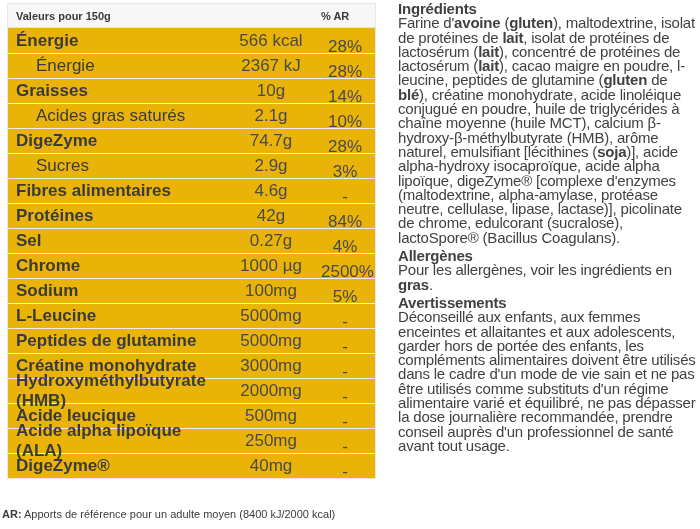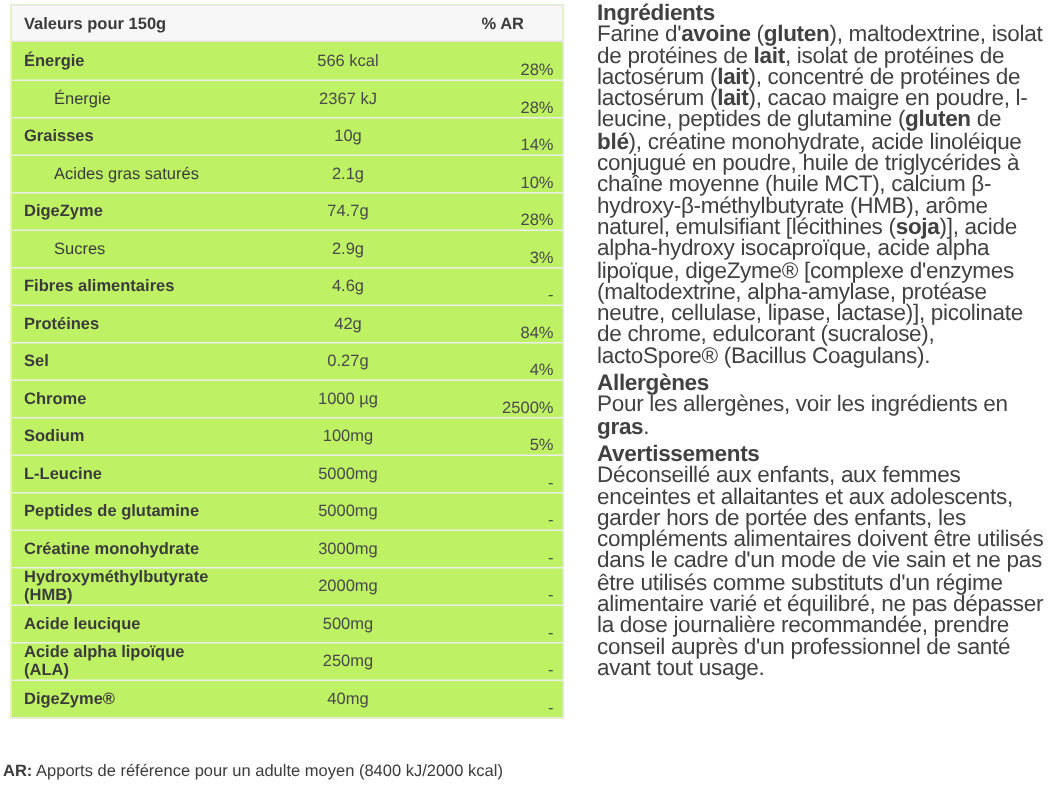--- a/index.html
+++ b/index.html
@@ -11,47 +11,46 @@
     color: #3b3b3b;
     overflow: hidden;
   }
 
   
   .nutri-table {
     position: absolute;
     left: 7px; top: 3px;
     width: 369px;
     border: 1px solid #e7e7e7;
-    background: #bef264;
+    background: #eab308;
   }
   .t-header {
     display: flex;
     align-items: center;
     height: 24px;
     background: #f7f7f7;
     border-bottom: 1px solid #e2e2e2;
     font-size: 11px;
     font-weight: bold;
   }
   .h-lbl { flex: 1; padding-left: 8px; }
   .h-ar { width: 54px; text-align: left; padding-right: 6px; }
 
   .trow {
     display: flex;
     align-items: center;
     height: 25px;
-    font-size: 11px;
-    gap: 39px;
+    font-size: 17px;
   }
   .trow + .trow { border-top: 1px solid #ededed; }
   .lbl { flex: 1; padding-left: 8px; }
   .lbl.b { font-weight: bold; }
   .trow.indent .lbl { padding-left: 28px; }
   .val { width: 100px; text-align: center; color: #4a4a4a; }
-  .ar  { width: 54px; text-align: right; padding-right: 6px; color: #4a4a4a; margin-top: 12px; }
+  .ar  { width: 54px; text-align: center; padding-right: 6px; color: #4a4a4a; margin-top: 12px; }
 
   .footnote {
     position: absolute;
     left: 2px; top: 508px;
     font-size: 11px;
     color: #3b3b3b;
     white-space: nowrap;
     text-align: right;
   }
   .footnote b { font-weight: bold; }

